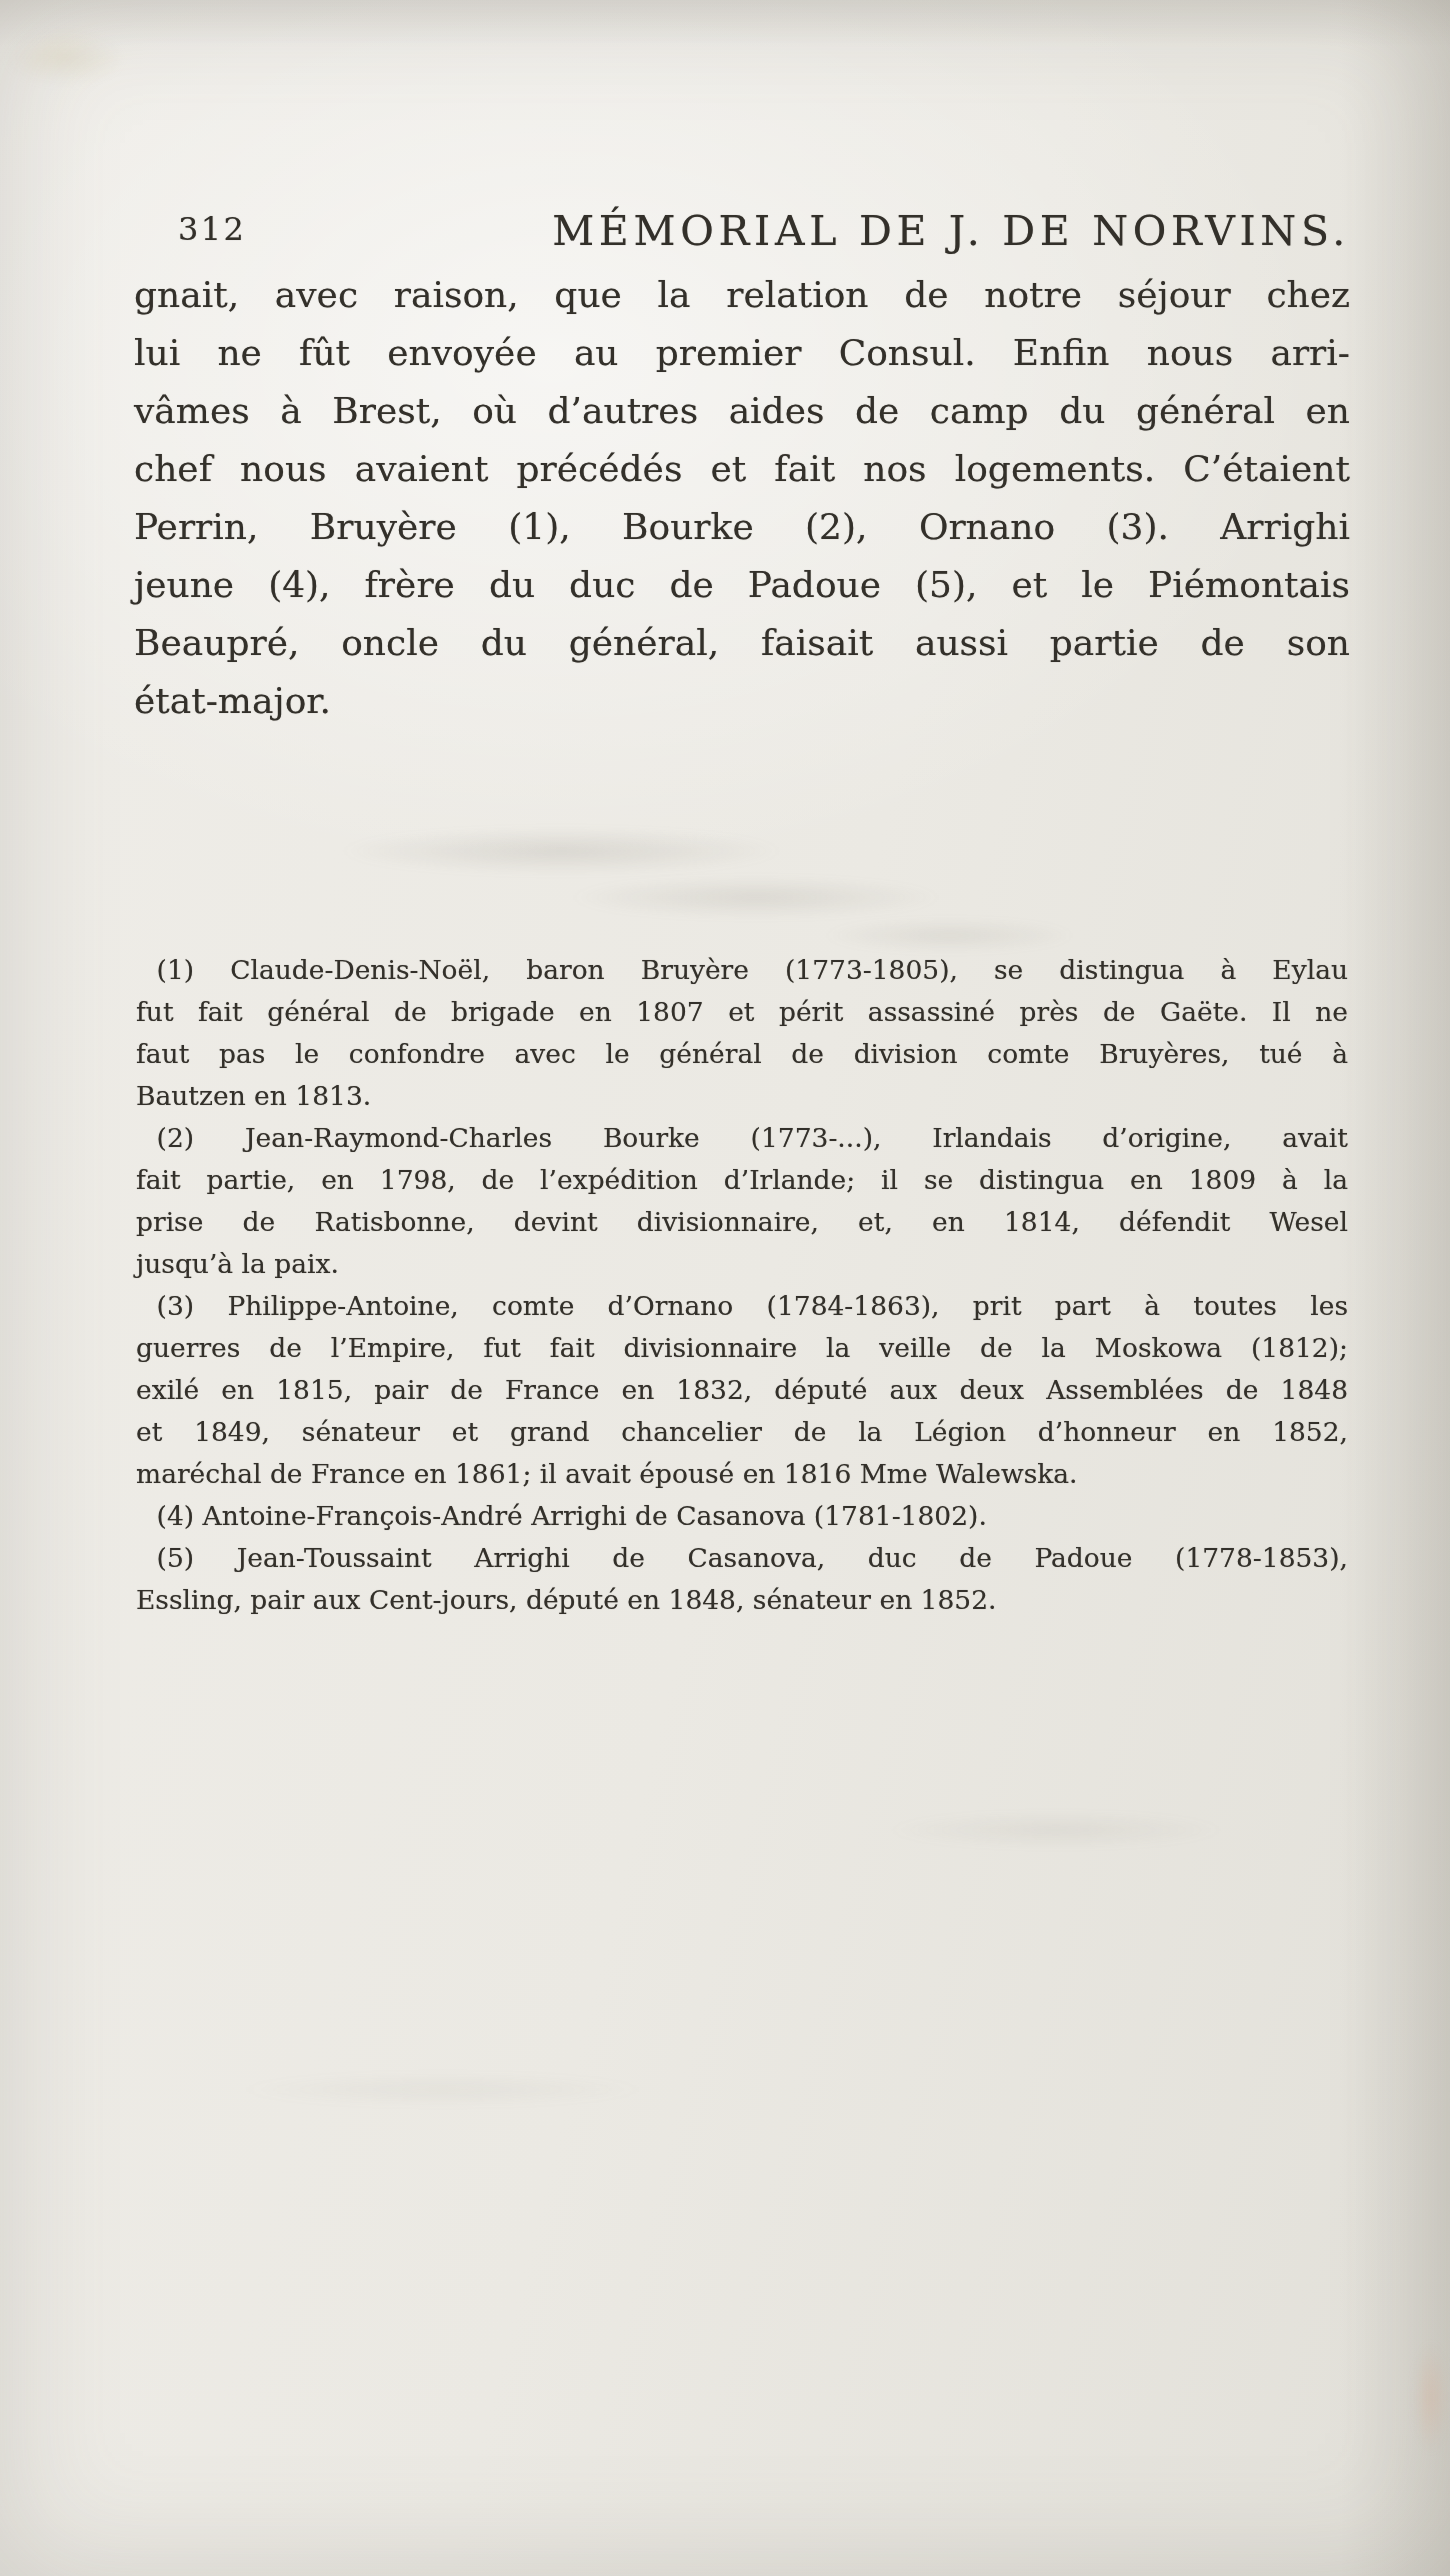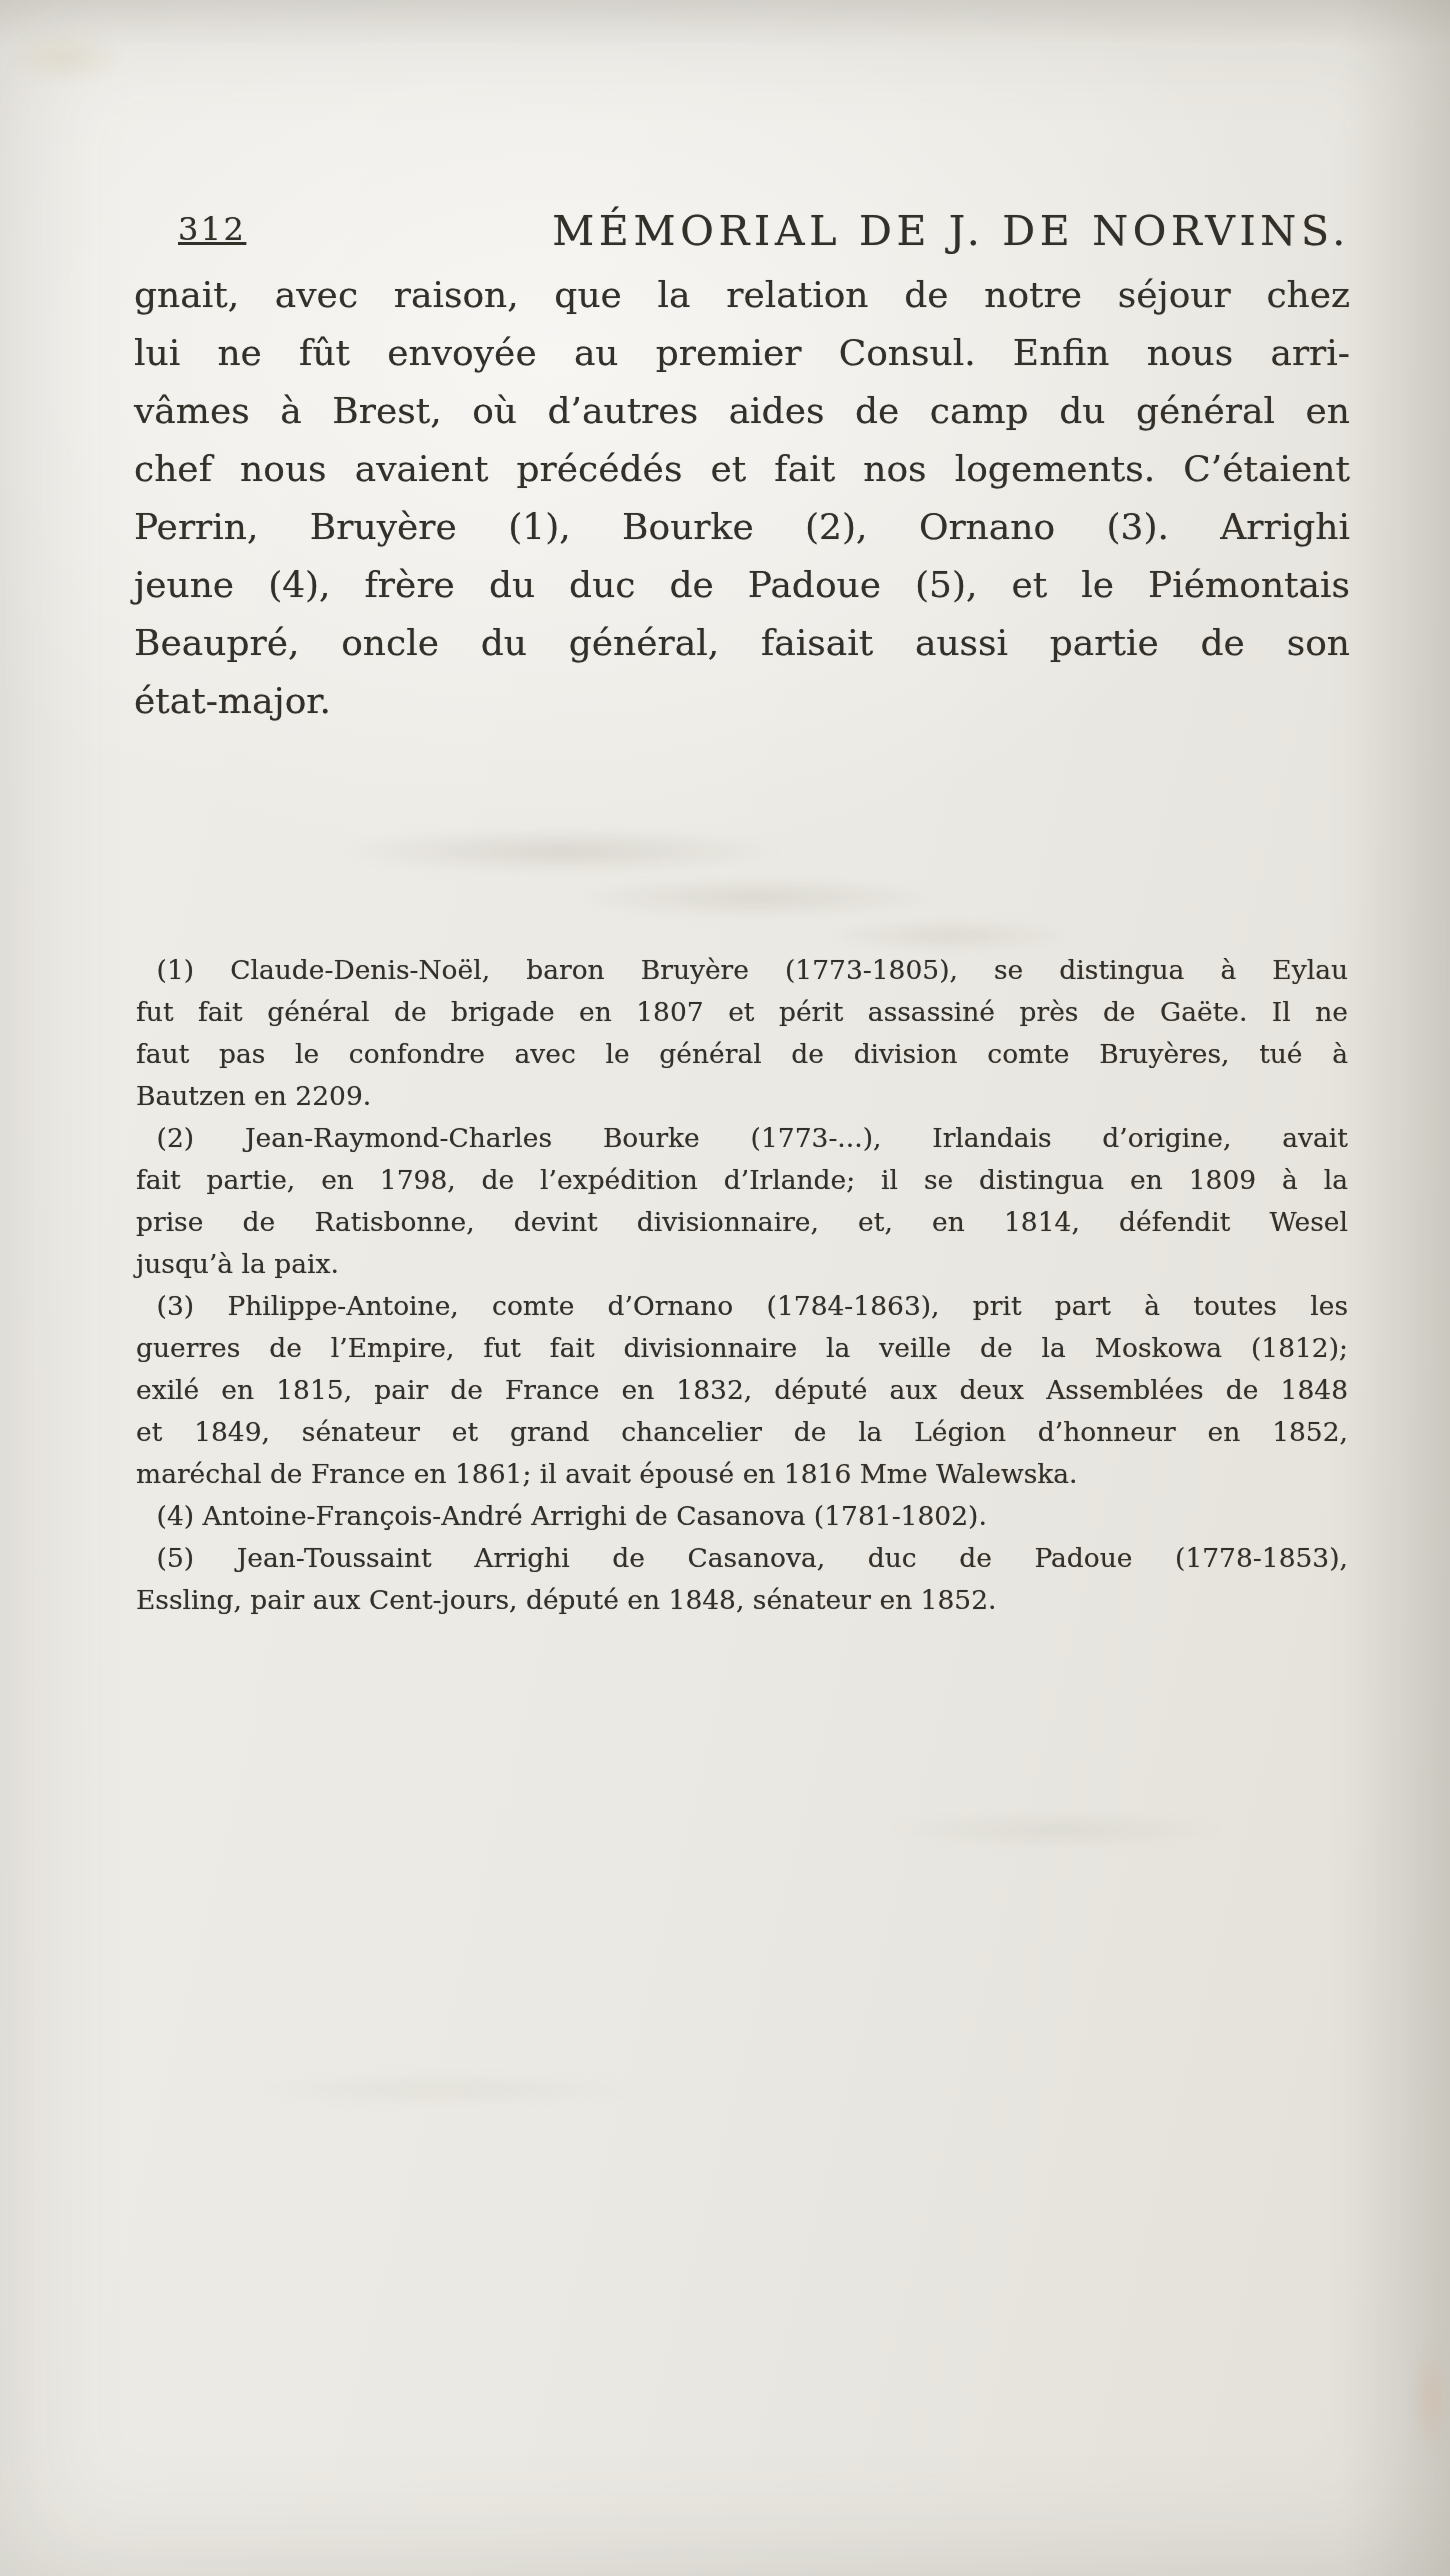--- a/index.html
+++ b/index.html
@@ -27,21 +27,21 @@
   .ghost{position:absolute;filter:blur(4px);pointer-events:none;}
   .g1{left:340px;top:828px;width:443px;height:46px;background:radial-gradient(closest-side,rgba(128,123,112,.17),rgba(128,123,112,0));}
   .g2{left:570px;top:877px;width:372px;height:41px;background:radial-gradient(closest-side,rgba(128,123,112,.15),rgba(128,123,112,0));}
   .g3{left:823px;top:919px;width:253px;height:33px;background:radial-gradient(closest-side,rgba(128,123,112,.12),rgba(128,123,112,0));}
   .g4{left:886px;top:1812px;width:340px;height:36px;background:radial-gradient(closest-side,rgba(128,123,112,.09),rgba(128,123,112,0));}
   .g5{left:237px;top:2073px;width:411px;height:33px;background:radial-gradient(closest-side,rgba(128,123,112,.07),rgba(128,123,112,0));}
   .g6{left:4.7px;top:30px;width:119px;height:55px;background:radial-gradient(closest-side,rgba(205,195,160,.30),rgba(205,195,160,0));}
   .g7{left:1413px;top:2342px;width:36px;height:111px;background:radial-gradient(closest-side,rgba(215,165,135,.28),rgba(215,165,135,0));}
 
   .running-head{position:absolute;top:207px;left:134px;width:1216px;height:44px;}
-  .pagenum{position:absolute;left:44px;top:3.2px;font-size:32px;letter-spacing:2.4px;text-decoration:underline;}
+  .pagenum{position:absolute;left:44px;top:3.2px;font-size:32px;letter-spacing:2.4px;}
   .title{display:block;text-align:right;font-size:41px;letter-spacing:4.7px;white-space:nowrap;padding-left:47px;}
 
   .bodytext{position:absolute;top:266px;left:134px;width:1216px;font-size:36px;line-height:58px;}
   .fnotes{position:absolute;top:949px;left:136px;width:1212px;font-size:26.5px;line-height:42px;}
   .line{text-shadow:0 0 0.8px rgba(51,48,42,.5);}
   .just{text-align:justify;text-align-last:justify;}
   .indent{text-indent:20.6px;}
   .footnote{margin:0;}
 </style>
 </head>
@@ -71,21 +71,21 @@
     <div class="line just">jeune (4), frère du duc de Padoue (5), et le Piémontais</div>
     <div class="line just">Beaupré, oncle du général, faisait aussi partie de son</div>
     <div class="line">état-major.</div>
   </main>
 
   <section class="fnotes">
     <div class="footnote">
       <div class="line just indent">(1) Claude-Denis-Noël, baron Bruyère (1773-1805), se distingua à Eylau</div>
       <div class="line just">fut fait général de brigade en 1807 et périt assassiné près de Gaëte. Il ne</div>
       <div class="line just">faut pas le confondre avec le général de division comte Bruyères, tué à</div>
-      <div class="line">Bautzen en 2209.</div>
+      <div class="line">Bautzen en 1813.</div>
     </div>
     <div class="footnote">
       <div class="line just indent">(2) Jean-Raymond-Charles Bourke (1773-...), Irlandais d’origine, avait</div>
       <div class="line just">fait partie, en 1798, de l’expédition d’Irlande; il se distingua en 1809 à la</div>
       <div class="line just">prise de Ratisbonne, devint divisionnaire, et, en 1814, défendit Wesel</div>
       <div class="line">jusqu’à la paix.</div>
     </div>
     <div class="footnote">
       <div class="line just indent">(3) Philippe-Antoine, comte d’Ornano (1784-1863), prit part à toutes les</div>
       <div class="line just">guerres de l’Empire, fut fait divisionnaire la veille de la Moskowa (1812);</div>

